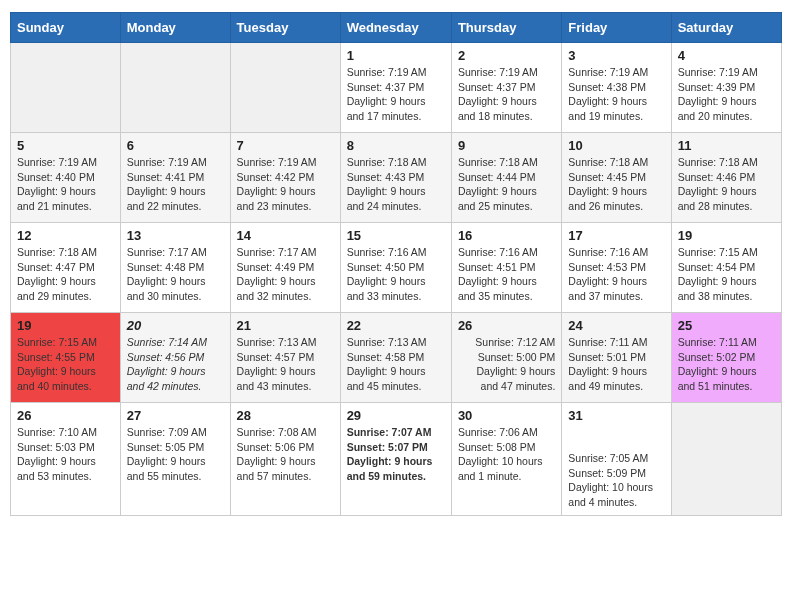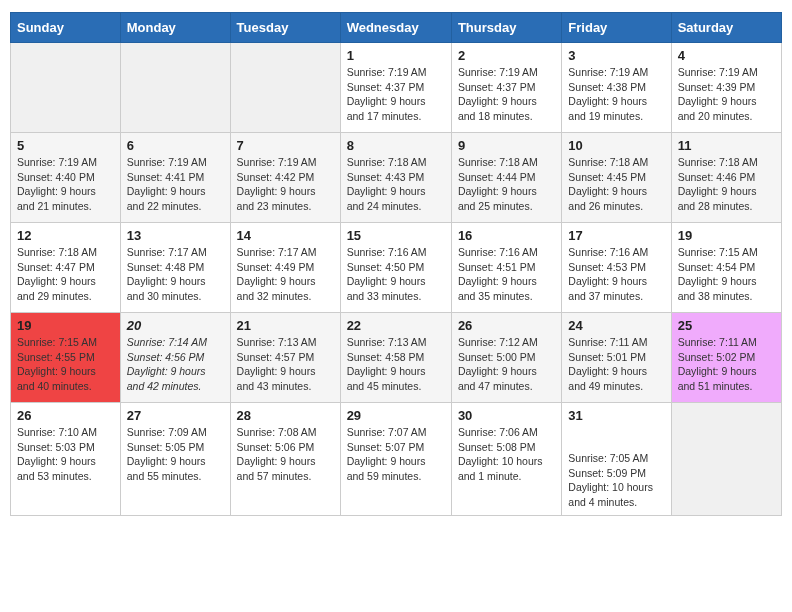--- a/index.html
+++ b/index.html
@@ -278,21 +278,21 @@
             </td>
             <td style="background: rgb(245, 245, 245);">
               <div class="day-number">22</div>
               <div class="day-info" style="white-space: pre-line;">Sunrise: 7:13 AM
 Sunset: 4:58 PM
 Daylight: 9 hours
 and 45 minutes.</div>
             </td>
             <td style="background: rgb(245, 245, 245);">
               <div class="day-number">26</div>
-              <div class="day-info" style="white-space: pre-line;">Sunrise: 7:12 AM
+              <div class="day-info" style="white-space: pre-line; text-align: right;">Sunrise: 7:12 AM
 Sunset: 5:00 PM
 Daylight: 9 hours
 and 47 minutes.</div>
             </td>
             <td style="background: rgb(245, 245, 245);">
               <div class="day-number">24</div>
               <div class="day-info" style="white-space: pre-line;">Sunrise: 7:11 AM
 Sunset: 5:01 PM
 Daylight: 9 hours
 and 49 minutes.</div>
@@ -322,21 +322,21 @@
             </td>
             <td>
               <div class="day-number">28</div>
               <div class="day-info" style="white-space: pre-line;">Sunrise: 7:08 AM
 Sunset: 5:06 PM
 Daylight: 9 hours
 and 57 minutes.</div>
             </td>
             <td>
               <div class="day-number">29</div>
-              <div class="day-info" style="white-space: pre-line;">Sunrise: 7:07 AM
+              <div class="day-info" style="white-space: pre-line; font-weight: bold;">Sunrise: 7:07 AM
 Sunset: 5:07 PM
 Daylight: 9 hours
 and 59 minutes.</div>
             </td>
             <td>
               <div class="day-number">30</div>
               <div class="day-info" style="white-space: pre-line;">Sunrise: 7:06 AM
 Sunset: 5:08 PM
 Daylight: 10 hours
 and 1 minute.</div>

